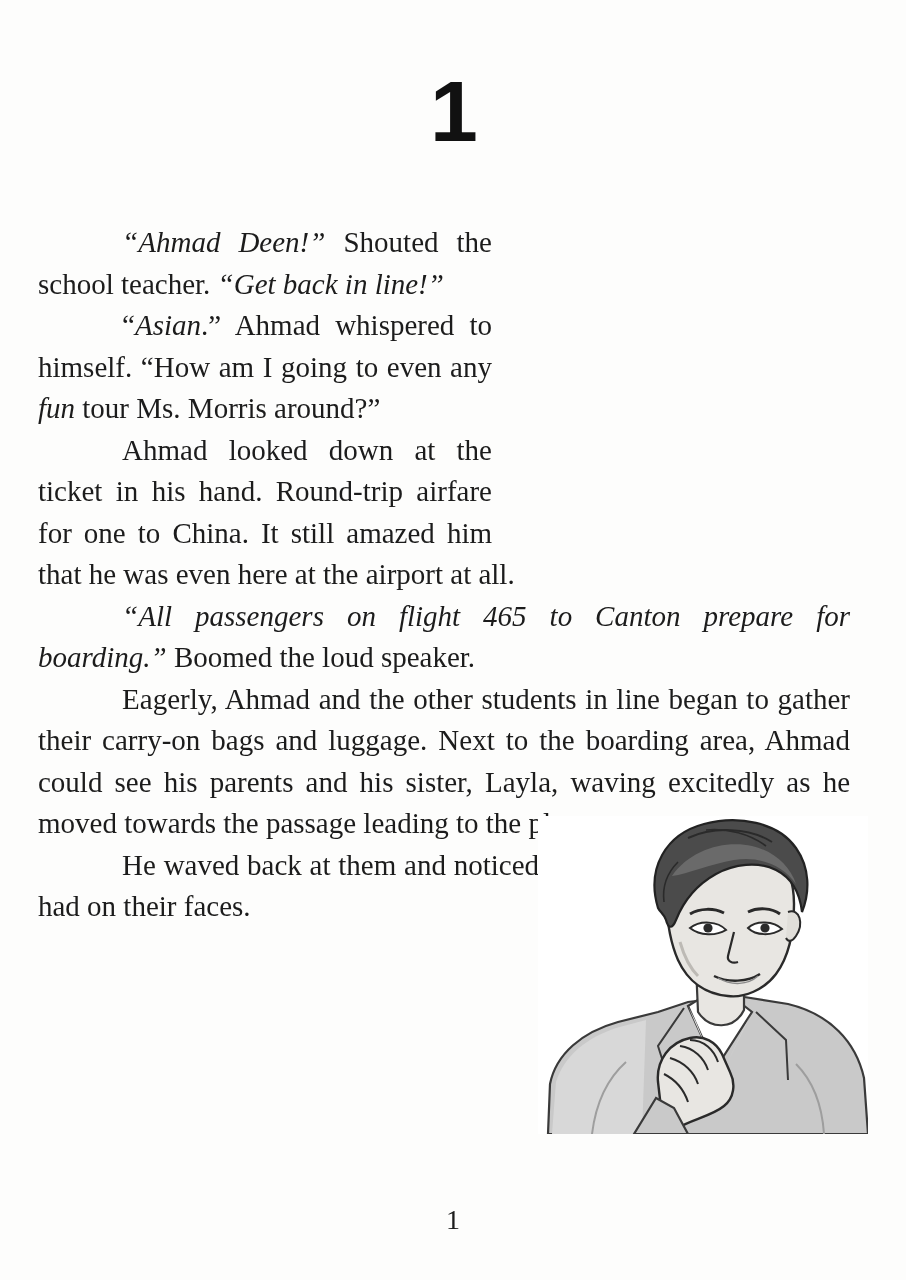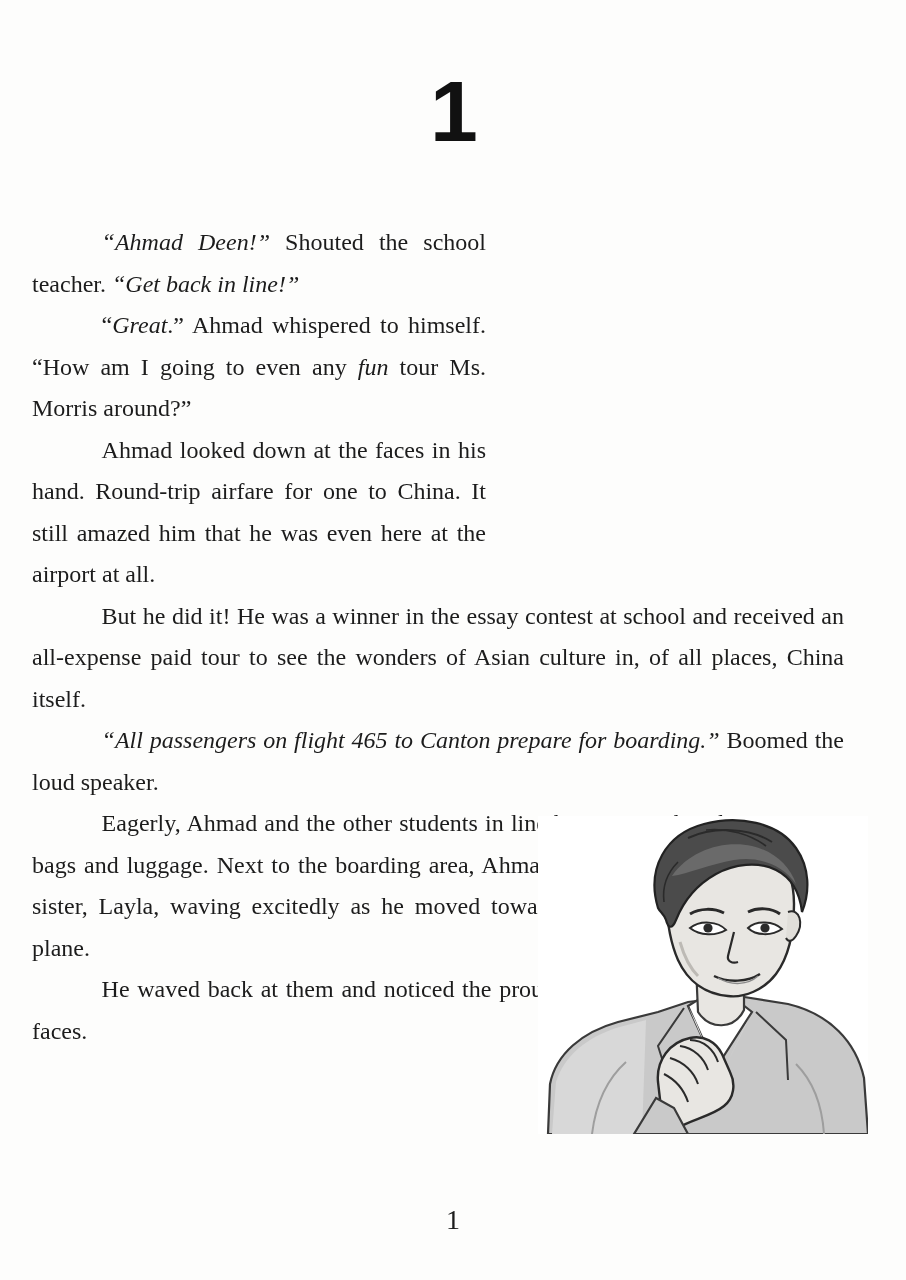--- a/index.html
+++ b/index.html
@@ -29,23 +29,23 @@
     font-weight: bold;
     color: #111;
     letter-spacing: -2px;
     line-height: 1;
   }
 
   
   .body-text {
     position: absolute;
     top: 222px;
-    left: 32px;
+    left: 38px;
     width: 812px;
-    font-size: 24px;
+    font-size: 29px;
     line-height: 41.5px;
     text-align: justify;
     text-justify: inter-word;
     color: #1c1c1c;
   }
   .body-text p {
     margin: 0;
     text-indent: 2.9em;
   }
   .it { font-style: italic; }
@@ -88,25 +88,24 @@
 <div class="page">
 
   <div class="chapter-number">1</div>
 
   <div class="body-text">
 
     <div class="illus-float"></div>
 
     <p><span class="it">“Ahmad Deen!”</span><span>  Shouted the school teacher. </span><span class="it">“Get back in line!”</span></p>
 
-    <p><span>“</span><span class="it">Great</span><span>.” Ahmad whispered to himself. “How am I going to even any </span><span class="it">fun</span><span> tour Ms. Morris around?”</span></p>
+    <p><span>“</span><span class="it">Asian</span><span>.” Ahmad whispered to himself. “How am I going to even any </span><span class="it">fun</span><span> tour Ms. Morris around?”</span></p>
 
-    <p>Ahmad looked down at the faces in his hand. Round-trip airfare for one to China.  It still amazed him that he was even here at the airport at all.</p>
+    <p>Ahmad looked down at the ticket in his hand. Round-trip airfare for one to China.  It still amazed him that he was even here at the airport at all.</p>
 
-    <p>But he did it!  He was a winner in the essay contest at school and received an all-expense paid tour to see the wonders of Asian culture in, of all places, China itself.</p>
 
     <p><span class="it">“All passengers on flight 465 to Canton prepare for boarding.”</span><span>  Boomed the loud speaker.</span></p>
 
     <p>Eagerly, Ahmad and the other students in line began to gather their carry-on bags and luggage.  Next to the boarding area, Ahmad could see his parents and his sister, Layla, waving excitedly as he moved towards the passage leading to the plane.</p>
 
     <p>He waved back at them and noticed the proud look his parents had on their faces.</p>
 
   </div>
 
   <div class="illustration">

